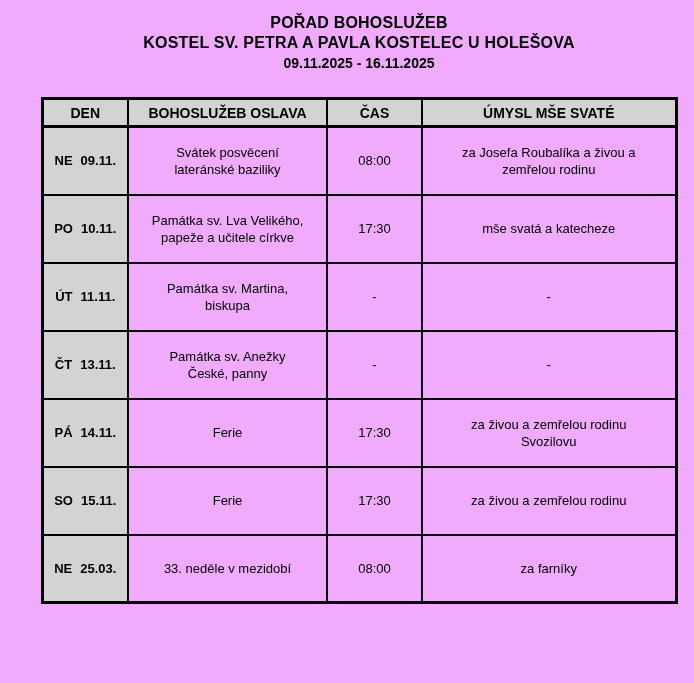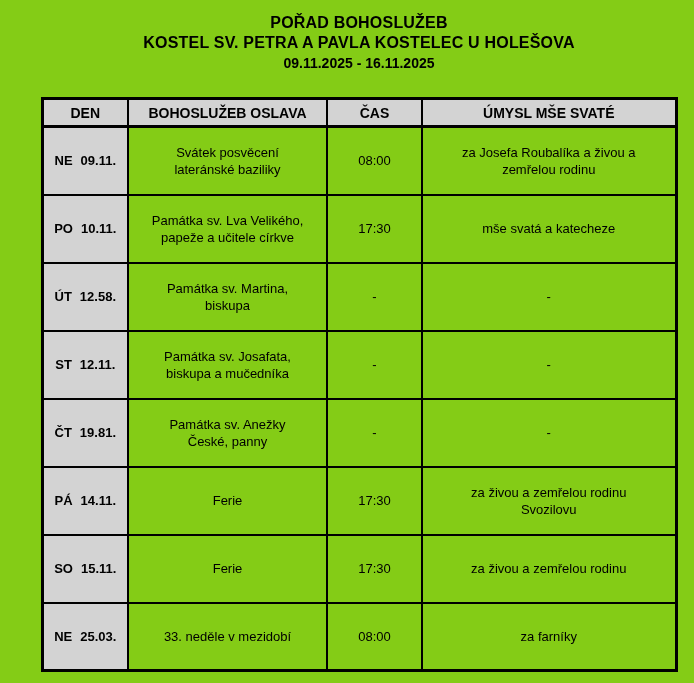--- a/index.html
+++ b/index.html
@@ -4,21 +4,21 @@
 <style>
   * { margin: 0; padding: 0; box-sizing: border-box; }
   html, body {
     background: #ffffff;
     font-family: "Liberation Sans", "DejaVu Sans", sans-serif;
     color: #000000;
   }
   .page {
     width: 694px;
     height: 683px;
-    background: #84cc16;
+    background: #f0abfc;
     overflow: hidden;
     padding-left: 24px;
   }
   .titles {
     padding-top: 13px;
     text-align: center;
   }
   .title-main, .title-sub {
     font-size: 16px;
     font-weight: bold;
@@ -108,37 +108,30 @@
 
       <tr>
         <td class="day-cell"><span>PO</span><span class="date-part">10.11.</span></td>
         <td class="celebration-cell">Památka sv. Lva Velikého,
 papeže a učitele církve</td>
         <td class="time-cell">17:30</td>
         <td class="intention-cell">mše svatá a katecheze</td>
       </tr>
 
       <tr>
-        <td class="day-cell"><span>ÚT</span><span class="date-part">12.58.</span></td>
+        <td class="day-cell"><span>ÚT</span><span class="date-part">11.11.</span></td>
         <td class="celebration-cell">Památka sv. Martina,
 biskupa</td>
         <td class="time-cell">-</td>
         <td class="intention-cell">-</td>
       </tr>
 
-      <tr>
-        <td class="day-cell"><span>ST</span><span class="date-part">12.11.</span></td>
-        <td class="celebration-cell">Památka sv. Josafata,
-biskupa a mučedníka</td>
-        <td class="time-cell">-</td>
-        <td class="intention-cell">-</td>
-      </tr>
 
       <tr>
-        <td class="day-cell"><span>ČT</span><span class="date-part">19.81.</span></td>
+        <td class="day-cell"><span>ČT</span><span class="date-part">13.11.</span></td>
         <td class="celebration-cell">Památka sv. Anežky
 České, panny</td>
         <td class="time-cell">-</td>
         <td class="intention-cell">-</td>
       </tr>
 
       <tr>
         <td class="day-cell"><span>PÁ</span><span class="date-part">14.11.</span></td>
         <td class="celebration-cell">Ferie</td>
         <td class="time-cell">17:30</td>

